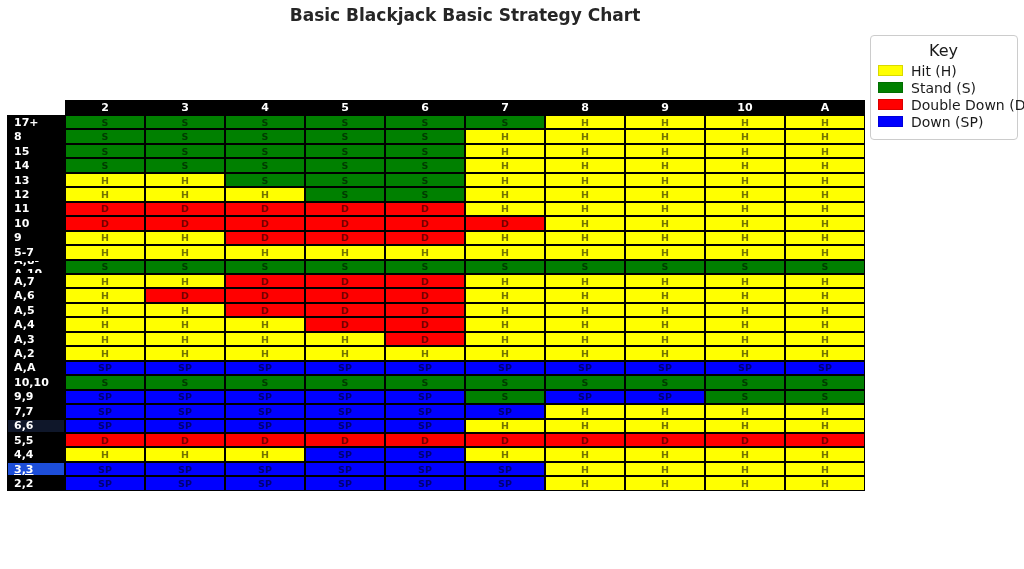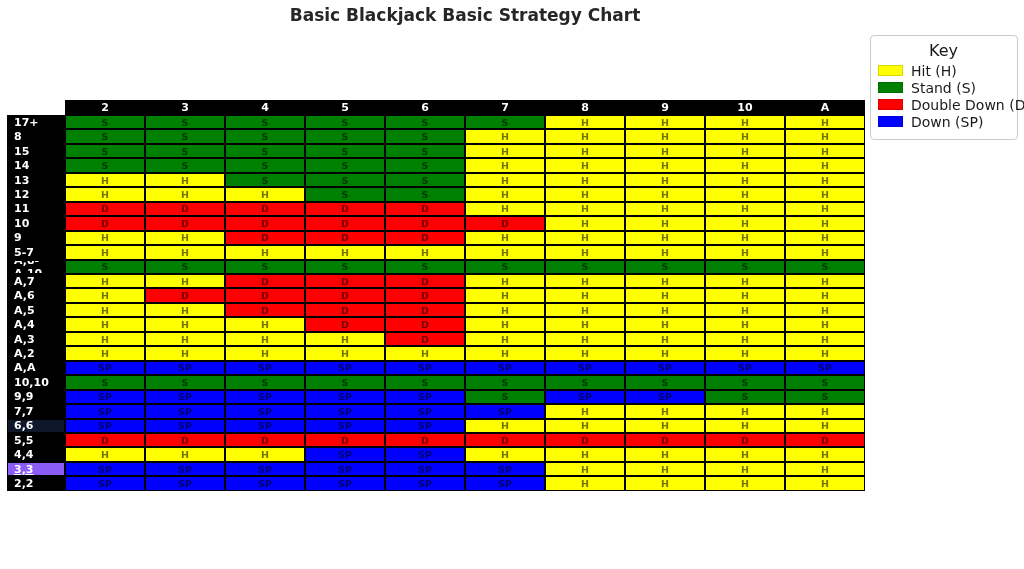--- a/index.html
+++ b/index.html
@@ -352,21 +352,21 @@
     <div class="cell " style="background: rgb(255, 255, 0);">H</div>
     <div class="cell " style="background: rgb(255, 255, 0);">H</div>
     <div class="cell " style="background: rgb(255, 255, 0);">H</div>
     <div class="cell " style="background: rgb(0, 0, 255);">SP</div>
     <div class="cell " style="background: rgb(0, 0, 255);">SP</div>
     <div class="cell " style="background: rgb(255, 255, 0);">H</div>
     <div class="cell " style="background: rgb(255, 255, 0);">H</div>
     <div class="cell " style="background: rgb(255, 255, 0);">H</div>
     <div class="cell " style="background: rgb(255, 255, 0);">H</div>
     <div class="cell " style="background: rgb(255, 255, 0);">H</div>
-    <div class="cell rowlabel" style="background: #8b5cf6; color: rgb(255, 255, 255); text-decoration: underline;">3,3</div>
+    <div class="cell rowlabel" style="background: #1d4ed8; color: rgb(255, 255, 255); text-decoration: underline;">3,3</div>
     <div class="cell " style="background: rgb(0, 0, 255);">SP</div>
     <div class="cell " style="background: rgb(0, 0, 255);">SP</div>
     <div class="cell " style="background: rgb(0, 0, 255);">SP</div>
     <div class="cell " style="background: rgb(0, 0, 255);">SP</div>
     <div class="cell " style="background: rgb(0, 0, 255);">SP</div>
     <div class="cell " style="background: rgb(0, 0, 255);">SP</div>
     <div class="cell " style="background: rgb(255, 255, 0);">H</div>
     <div class="cell " style="background: rgb(255, 255, 0);">H</div>
     <div class="cell " style="background: rgb(255, 255, 0);">H</div>
     <div class="cell " style="background: rgb(255, 255, 0);">H</div>

